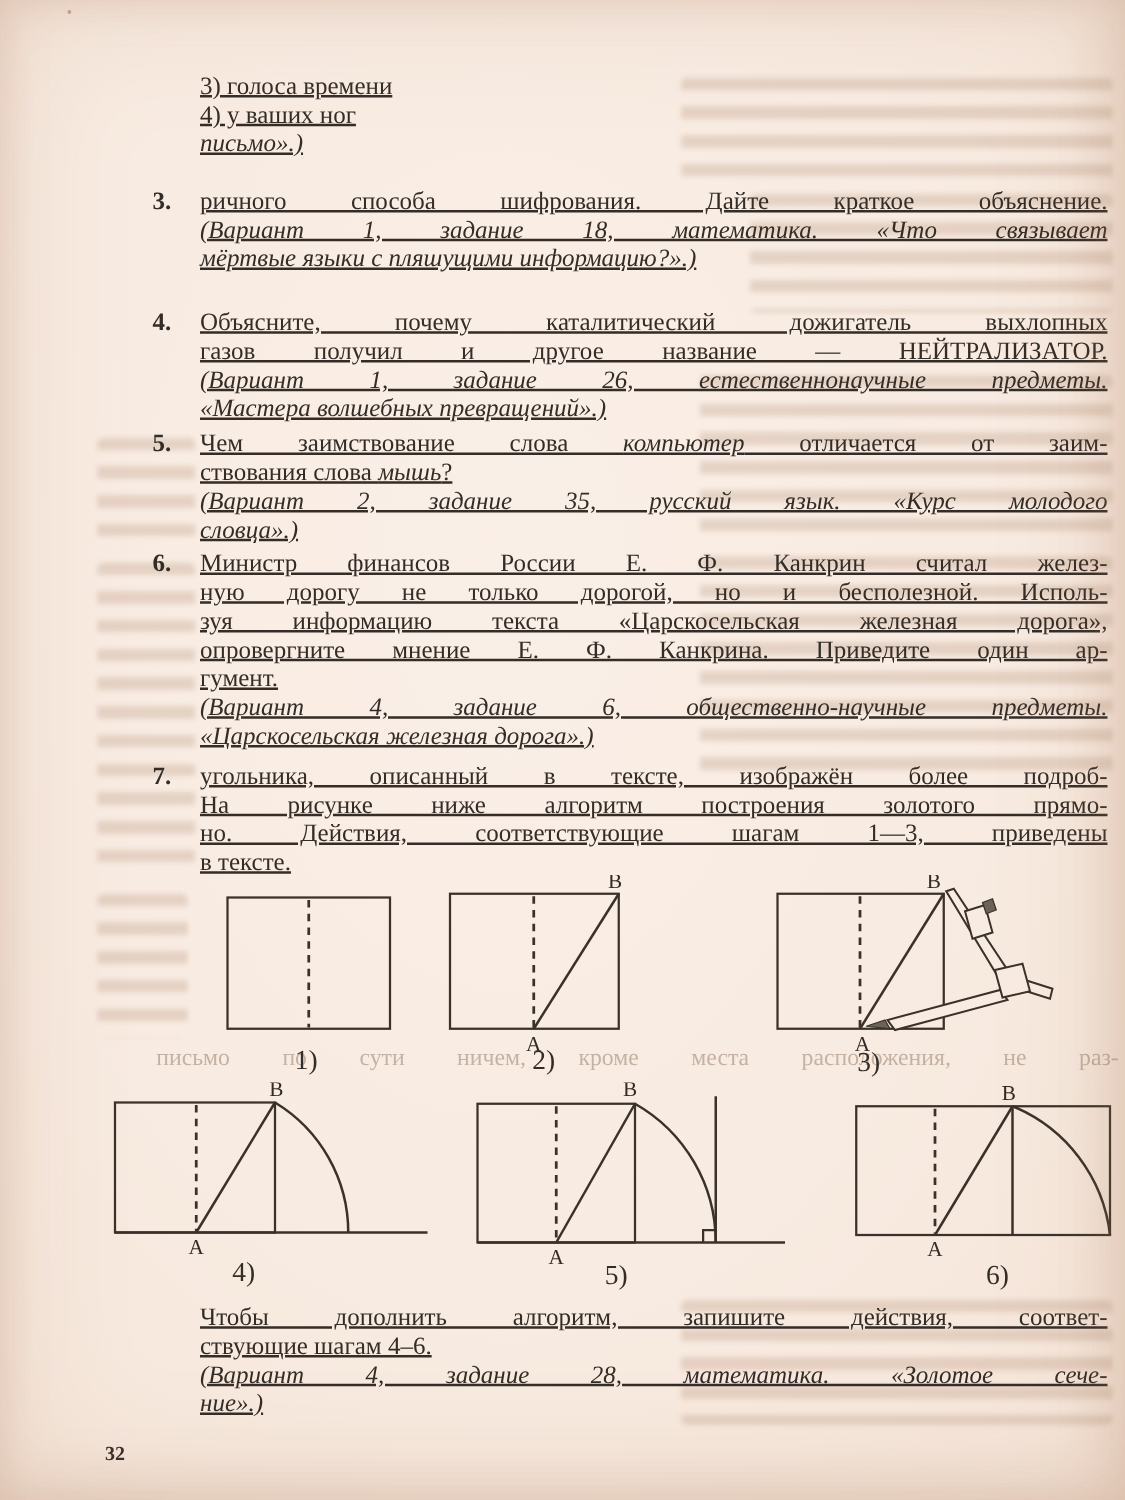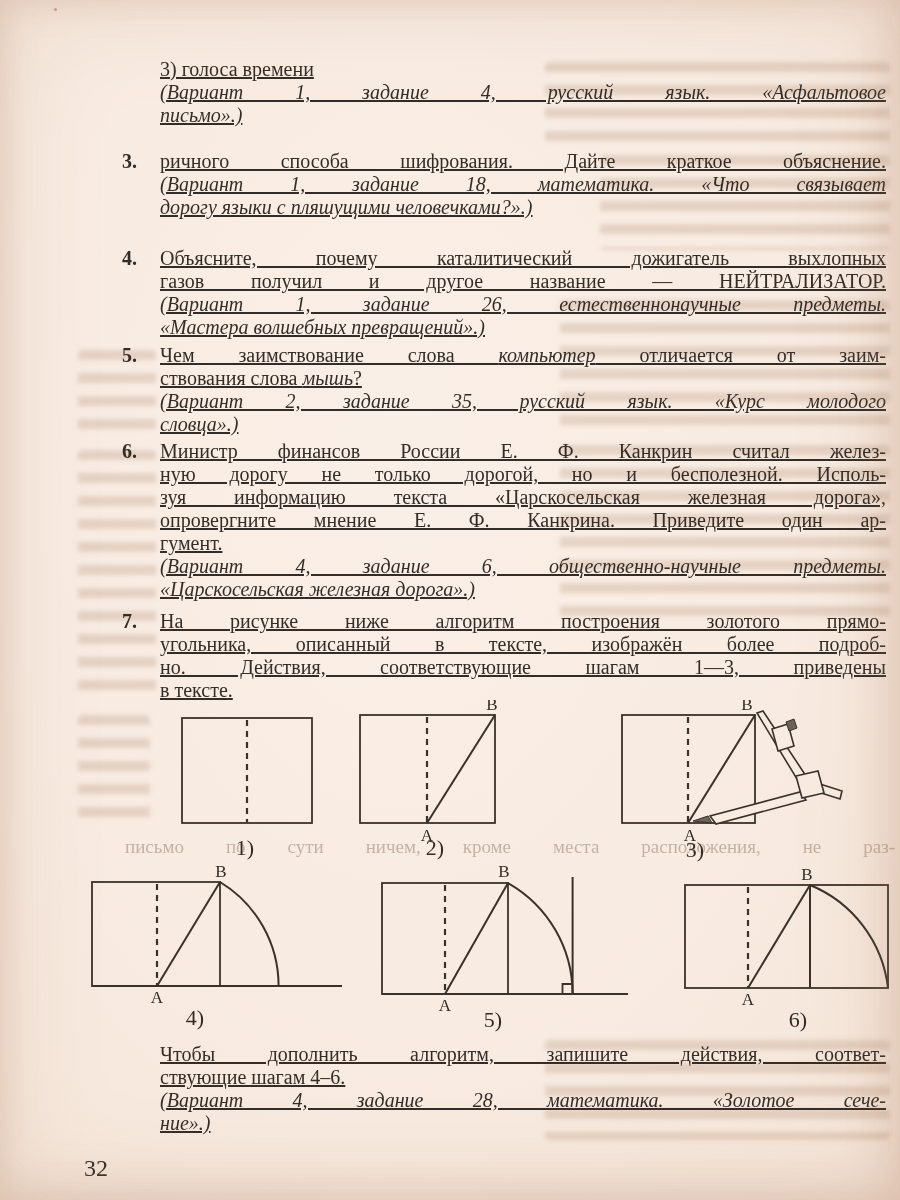--- a/index.html
+++ b/index.html
@@ -22,21 +22,21 @@
   .just{text-align:justify;text-align-last:justify;}
   .it{font-style:italic;text-align:right;}
   .item .num{position:absolute;left:-38px;top:0;font-weight:bold;font-size:20px;}
   .b-intro{top:58px;}
   .b-i3{top:150px;}
   .b-i4{top:247px;}
   .b-i5{top:344px;}
   .b-i6{top:440px;}
   .b-i7{top:610px;}
   .b-close{top:1043px;}
-  .pagenum{position:absolute;left:84px;top:1155px;font-size:24px;z-index:3;}
+  .pagenum{position:absolute;left:84px;top:1155px;font-size:16px;z-index:3;font-weight:bold;}
   
   .cap{position:absolute;width:46px;text-align:center;font-size:22px;z-index:4;}
   .c1{left:222px;top:835px}.c2{left:412px;top:835px}.c3{left:672px;top:837px}
   .c4{left:172px;top:1005px}.c5{left:470px;top:1007px}.c6{left:775px;top:1007px}
   
   svg.row{position:absolute;left:0;z-index:3;}
   .figrow1{top:700px;}
   .figrow2{top:866px;}
   svg .ln{stroke:#3a322a;stroke-width:2;fill:none;}
   svg .thin{stroke-width:1.8;}
@@ -74,30 +74,30 @@
   <div class="ghost g4"></div>
   <div class="ghost g5"></div>
   <div class="ghost g6"></div>
   <div class="ghost g7"></div>
   <div class="ghost g8"></div>
   <div class="gtext gt1">письмо по сути ничем, кроме места расположения, не раз-</div>
   <div class="speck"></div>
 
   <div class="tblock b-intro">
       <div class="tl"><span>3) голоса времени</span></div>
-      <div class="tl just"><span class="it">(Вариант 1, задание 4, русский язык. «Асфальтовое</span></div>
+      <div class="tl"><span>4) у ваших ног</span></div>
       <div class="tl"><span class="it">письмо».)</span></div>
     </div>
 
   <div class="tblock item b-i3">
     <span class="num">3.</span>
     <div>
         <div class="tl just"><span>ричного способа шифрования. Дайте краткое объяснение.</span></div>
         <div class="tl just"><span class="it">(Вариант 1, задание 18, математика. «Что связывает</span></div>
-        <div class="tl"><span class="it">дорогу языки с пляшущими человечками?».)</span></div>
+        <div class="tl"><span class="it">мёртвые языки с пляшущими информацию?».)</span></div>
       </div>
   </div>
   <div class="tblock item b-i4">
     <span class="num">4.</span>
     <div>
         <div class="tl just"><span>Объясните, почему каталитический дожигатель выхлопных</span></div>
         <div class="tl just"><span>газов получил и другое название — НЕЙТРАЛИЗАТОР.</span></div>
         <div class="tl just"><span class="it">(Вариант 1, задание 26, естественнонаучные предметы.</span></div>
         <div class="tl"><span class="it">«Мастера волшебных превращений».)</span></div>
       </div>
@@ -119,22 +119,22 @@
         <div class="tl just"><span>зуя информацию текста «Царскосельская железная дорога»,</span></div>
         <div class="tl just"><span>опровергните мнение Е. Ф. Канкрина. Приведите один ар-</span></div>
         <div class="tl"><span>гумент.</span></div>
         <div class="tl just"><span class="it">(Вариант 4, задание 6, общественно-научные предметы.</span></div>
         <div class="tl"><span class="it">«Царскосельская железная дорога».)</span></div>
       </div>
   </div>
   <div class="tblock item b-i7">
     <span class="num">7.</span>
     <div>
+        <div class="tl just"><span>угольника, описанный в тексте, изображён более подроб-</span></div>
         <div class="tl just"><span>На рисунке ниже алгоритм построения золотого прямо-</span></div>
-        <div class="tl just"><span>угольника, описанный в тексте, изображён более подроб-</span></div>
         <div class="tl just"><span>но. Действия, соответствующие шагам 1—3, приведены</span></div>
         <div class="tl"><span>в тексте.</span></div>
       </div>
   </div>
 
   <svg class="row figrow1" width="900" height="150" viewBox="0 700 900 150">
 
     <g>
       <rect class="ln thin" x="182" y="718" width="130" height="105"></rect>
       <line class="dash" x1="247" y1="720" x2="247" y2="822"></line>

